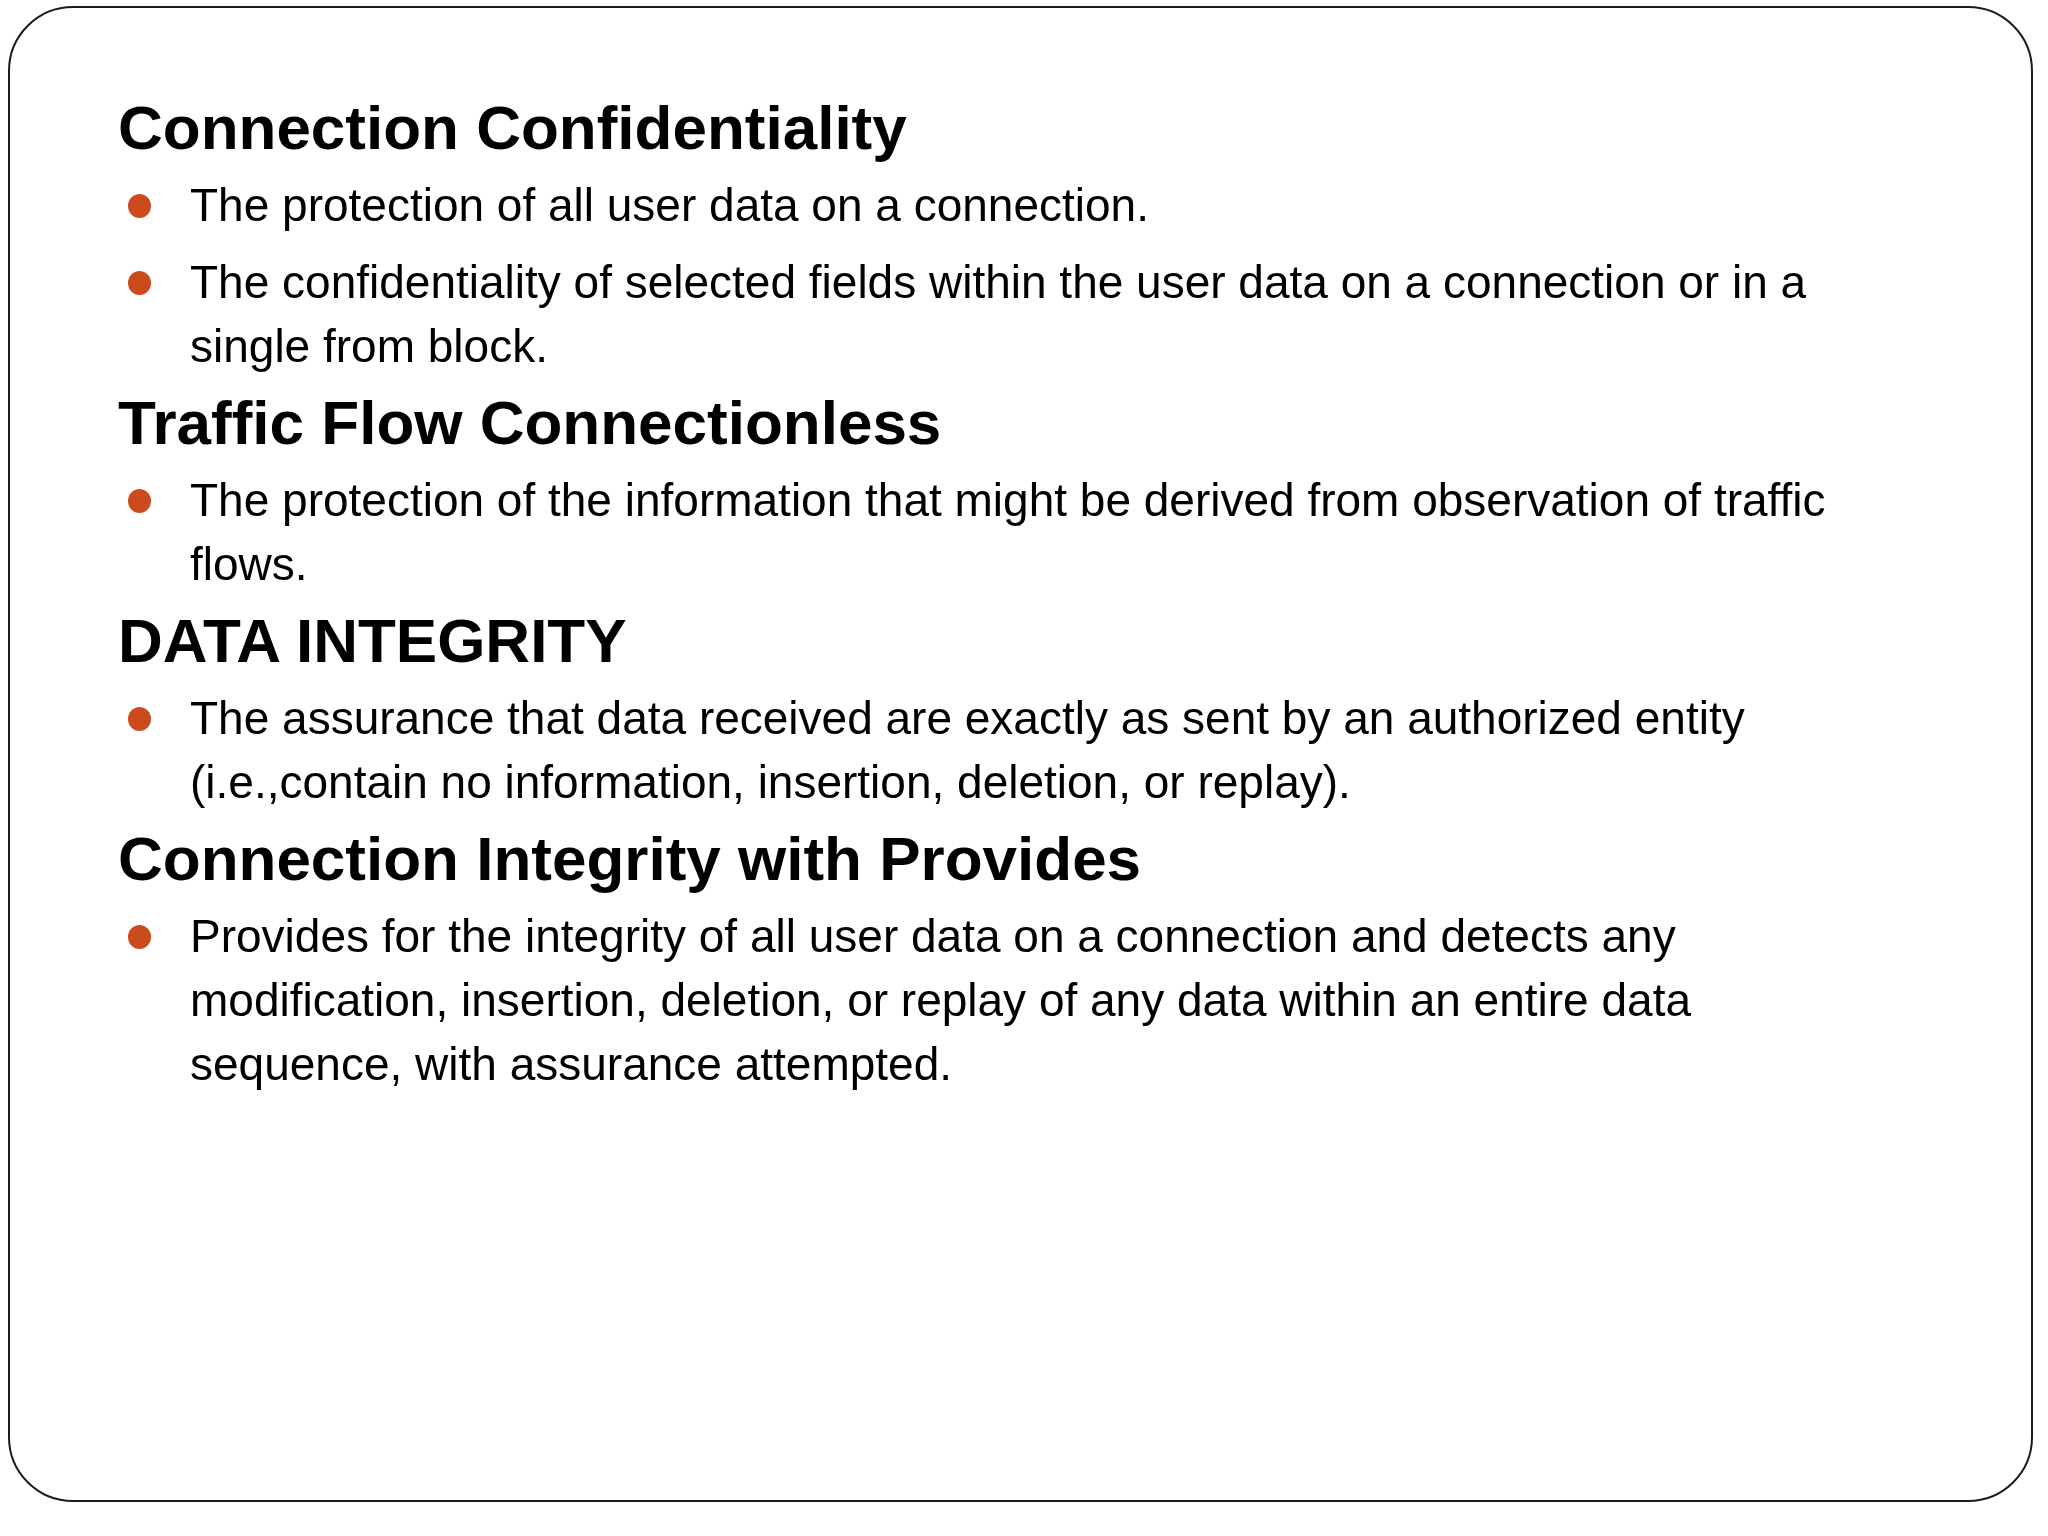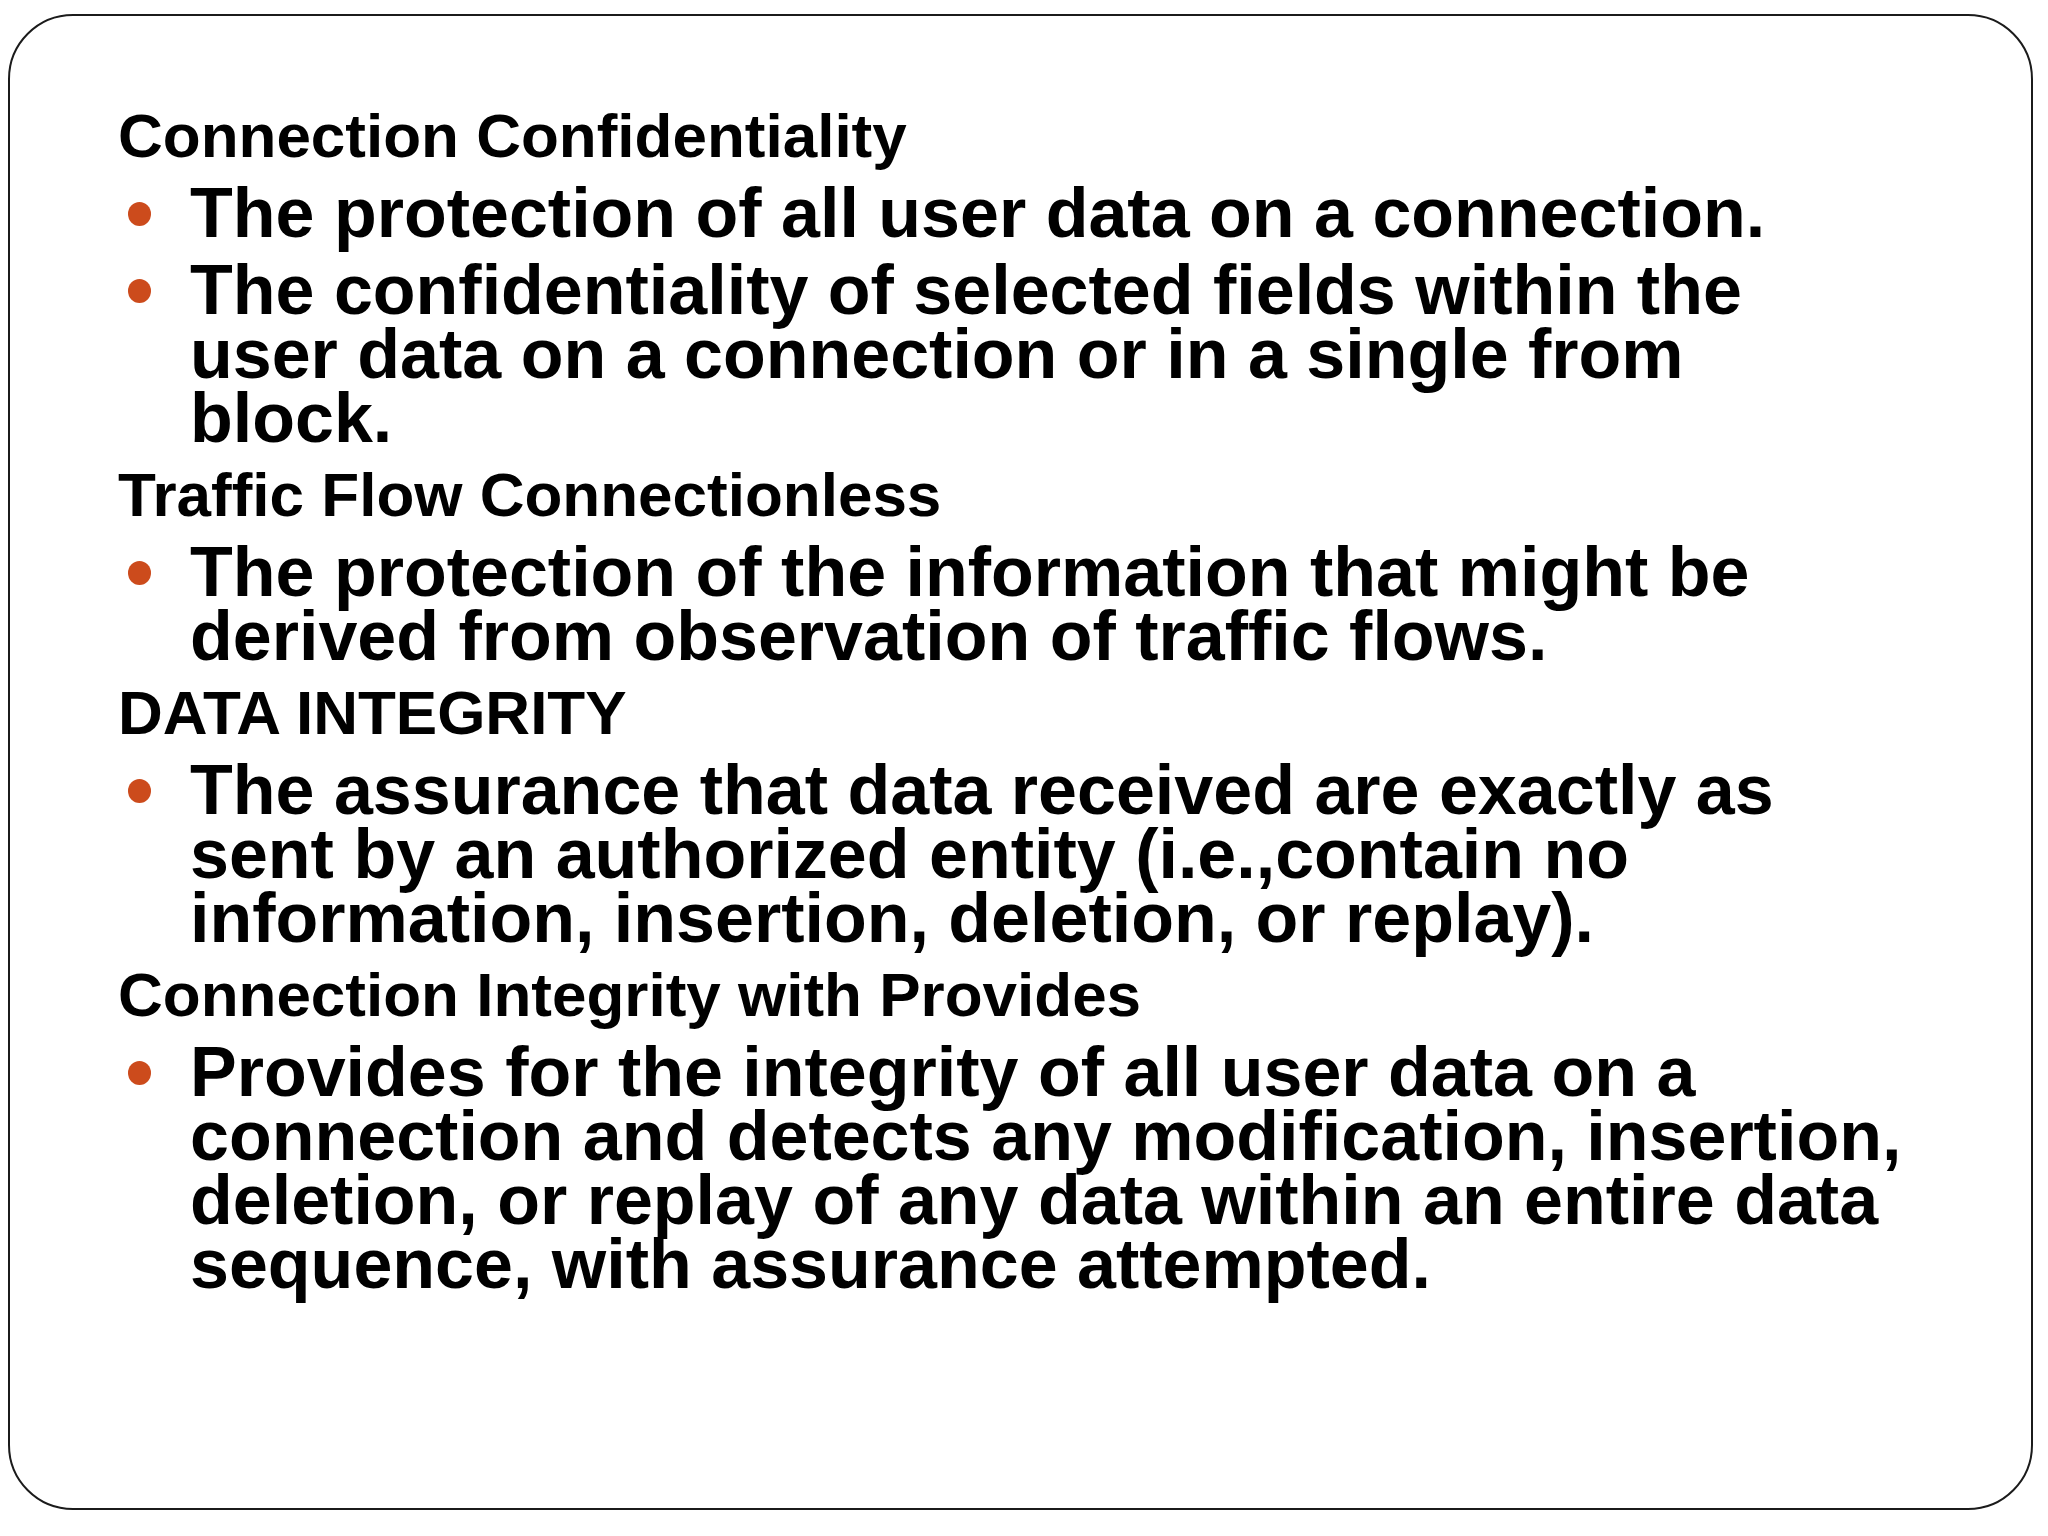--- a/index.html
+++ b/index.html
@@ -18,21 +18,21 @@
     height: 1536px;
     background: var(--bg-color);
     font-family: "Liberation Sans", "DejaVu Sans", sans-serif;
     color: var(--text-color);
     overflow: hidden;
     position: relative;
   }
   .slide-frame {
     position: absolute;
     left: 8px;
-    top: 14px;
+    top: 6px;
     width: 2025px;
     height: 1496px;
     border: 2px solid var(--border-color);
     border-radius: 65px;
     background: var(--bg-color);
   }
   .slide-content {
     padding: 88px 128px 0 108px;
   }
   .section-heading {
@@ -40,25 +40,24 @@
     line-height: 64px;
     font-weight: bold;
     margin: 13px 0 0 0;
     letter-spacing: 0;
   }
   .slide-section:first-child .section-heading {
     margin-top: 0;
   }
   .bullet-item {
     position: relative;
-    font-size: 70px;
+    font-size: 46px;
     line-height: 64px;
     margin: 13px 0 0 0;
     padding-left: 72px;
-    font-weight: bold;
   }
   .bullet-dot {
     position: absolute;
     left: 10px;
     top: 21px;
     width: 23px;
     height: 24px;
     border-radius: 50%;
     background: var(--bullet-color);
   }

